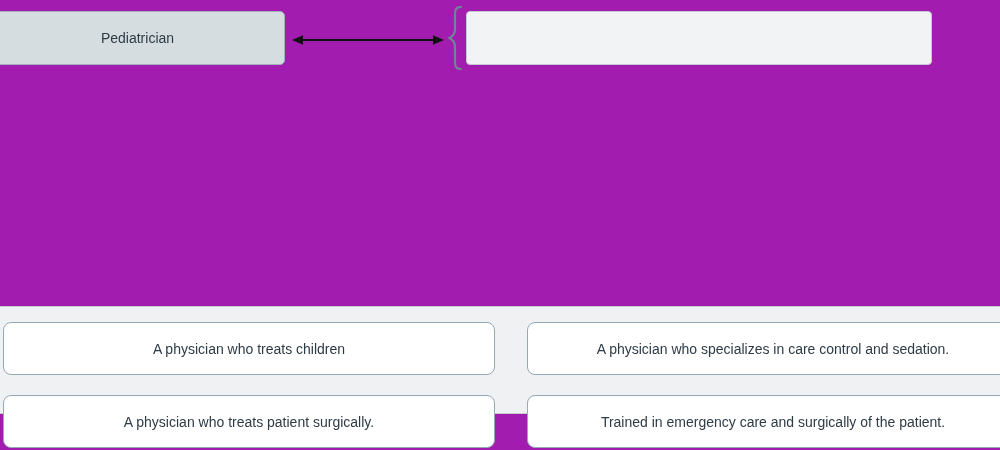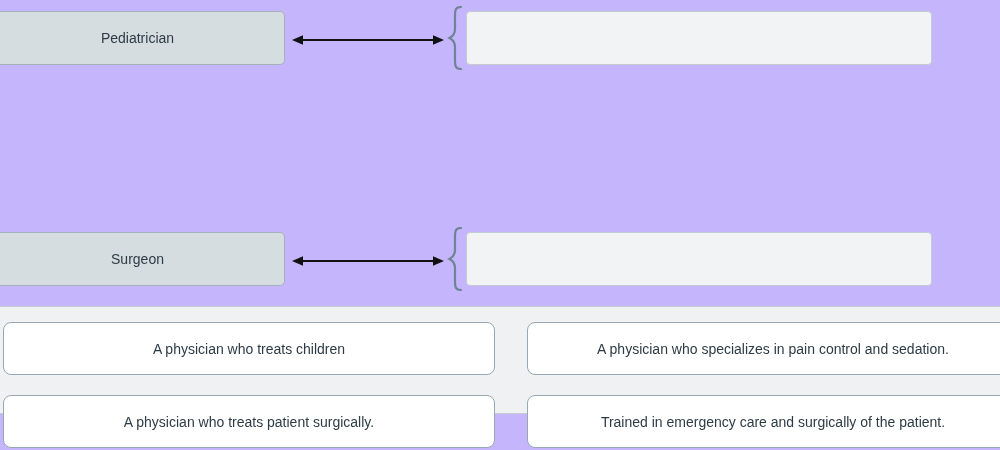--- a/index.html
+++ b/index.html
@@ -7,21 +7,21 @@
     --zone-fill:#f1f3f4; --zone-border:#c3ccd2;
     --brace:#6f8494; --arrow:#111111;
     --tray-bg:#f0f1f2; --tray-border:#c7cdd1;
     --card-border:#97a9b5; --text:#2d3b45;
   }
   *{box-sizing:border-box; margin:0; padding:0;}
   html,body{background:#ffffff;}
   body{font-family:"Liberation Sans","DejaVu Sans",sans-serif; color:var(--text);}
   .screen{
     position:relative; width:1000px; height:450px;
-    background:#c4b5fd; overflow:hidden;
+    background:#a21caf; overflow:hidden;
   }
   
   .match-row{position:absolute; left:0; width:1000px; height:54px;}
   .term-box{
     position:absolute; left:-10px; top:0; width:295px; height:54px;
     background:var(--term-fill); border:1px solid var(--term-border);
     border-radius:5px; display:flex; align-items:center; justify-content:center;
   }
   .term-label{font-size:14px; color:var(--text);}
   .arrow-wrap{
@@ -75,45 +75,27 @@
     <span class="brace-wrap">
       <svg width="16" height="64" viewBox="0 0 14 64">
           <path d="M13 1 C7.5 1 7 4 7 9 L7 23 C7 28 4.5 30.5 1.5 32 C4.5 33.5 7 36 7 41 L7 55 C7 60 7.5 63 13 63" fill="none" stroke="currentColor" stroke-width="2.2" stroke-linecap="round"></path>
         </svg>
     </span>
     <div class="drop-zone"></div>
   </div>
 
 
 
-  <div class="match-row" style="top:232px">
-    <div class="term-box">
-      <span class="term-label">Surgeon</span>
-    </div>
-    <span class="arrow-wrap">
-      <svg width="152" height="12" viewBox="0 0 152 12">
-          <line x1="9" y1="6" x2="143" y2="6" stroke="currentColor" stroke-width="2"></line>
-          <polygon points="0,6 11,1.2 11,10.8" fill="currentColor"></polygon>
-          <polygon points="152,6 141,1.2 141,10.8" fill="currentColor"></polygon>
-        </svg>
-    </span>
-    <span class="brace-wrap">
-      <svg width="16" height="64" viewBox="0 0 14 64">
-          <path d="M13 1 C7.5 1 7 4 7 9 L7 23 C7 28 4.5 30.5 1.5 32 C4.5 33.5 7 36 7 41 L7 55 C7 60 7.5 63 13 63" fill="none" stroke="currentColor" stroke-width="2.2" stroke-linecap="round"></path>
-        </svg>
-    </span>
-    <div class="drop-zone"></div>
-  </div>
 
   <div class="answer-bank">
     <div class="answer-card card-0">
       <span class="card-label">A physician who treats children</span>
     </div>
     <div class="answer-card card-1">
-      <span class="card-label">A physician who specializes in pain control and sedation.</span>
+      <span class="card-label">A physician who specializes in care control and sedation.</span>
     </div>
     <div class="answer-card card-2">
       <span class="card-label">A physician who treats patient surgically.</span>
     </div>
     <div class="answer-card card-3">
       <span class="card-label">Trained in emergency care and surgically of the patient.</span>
     </div>
   </div>
 
 </div>

